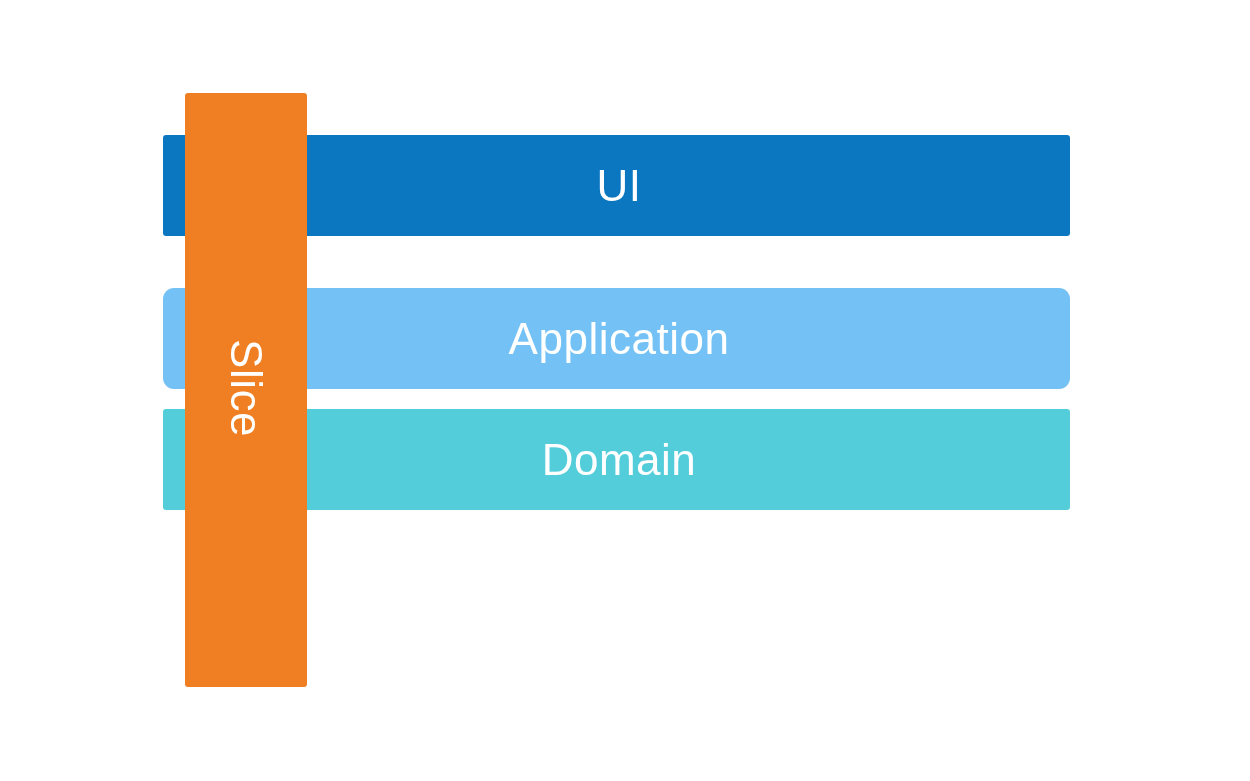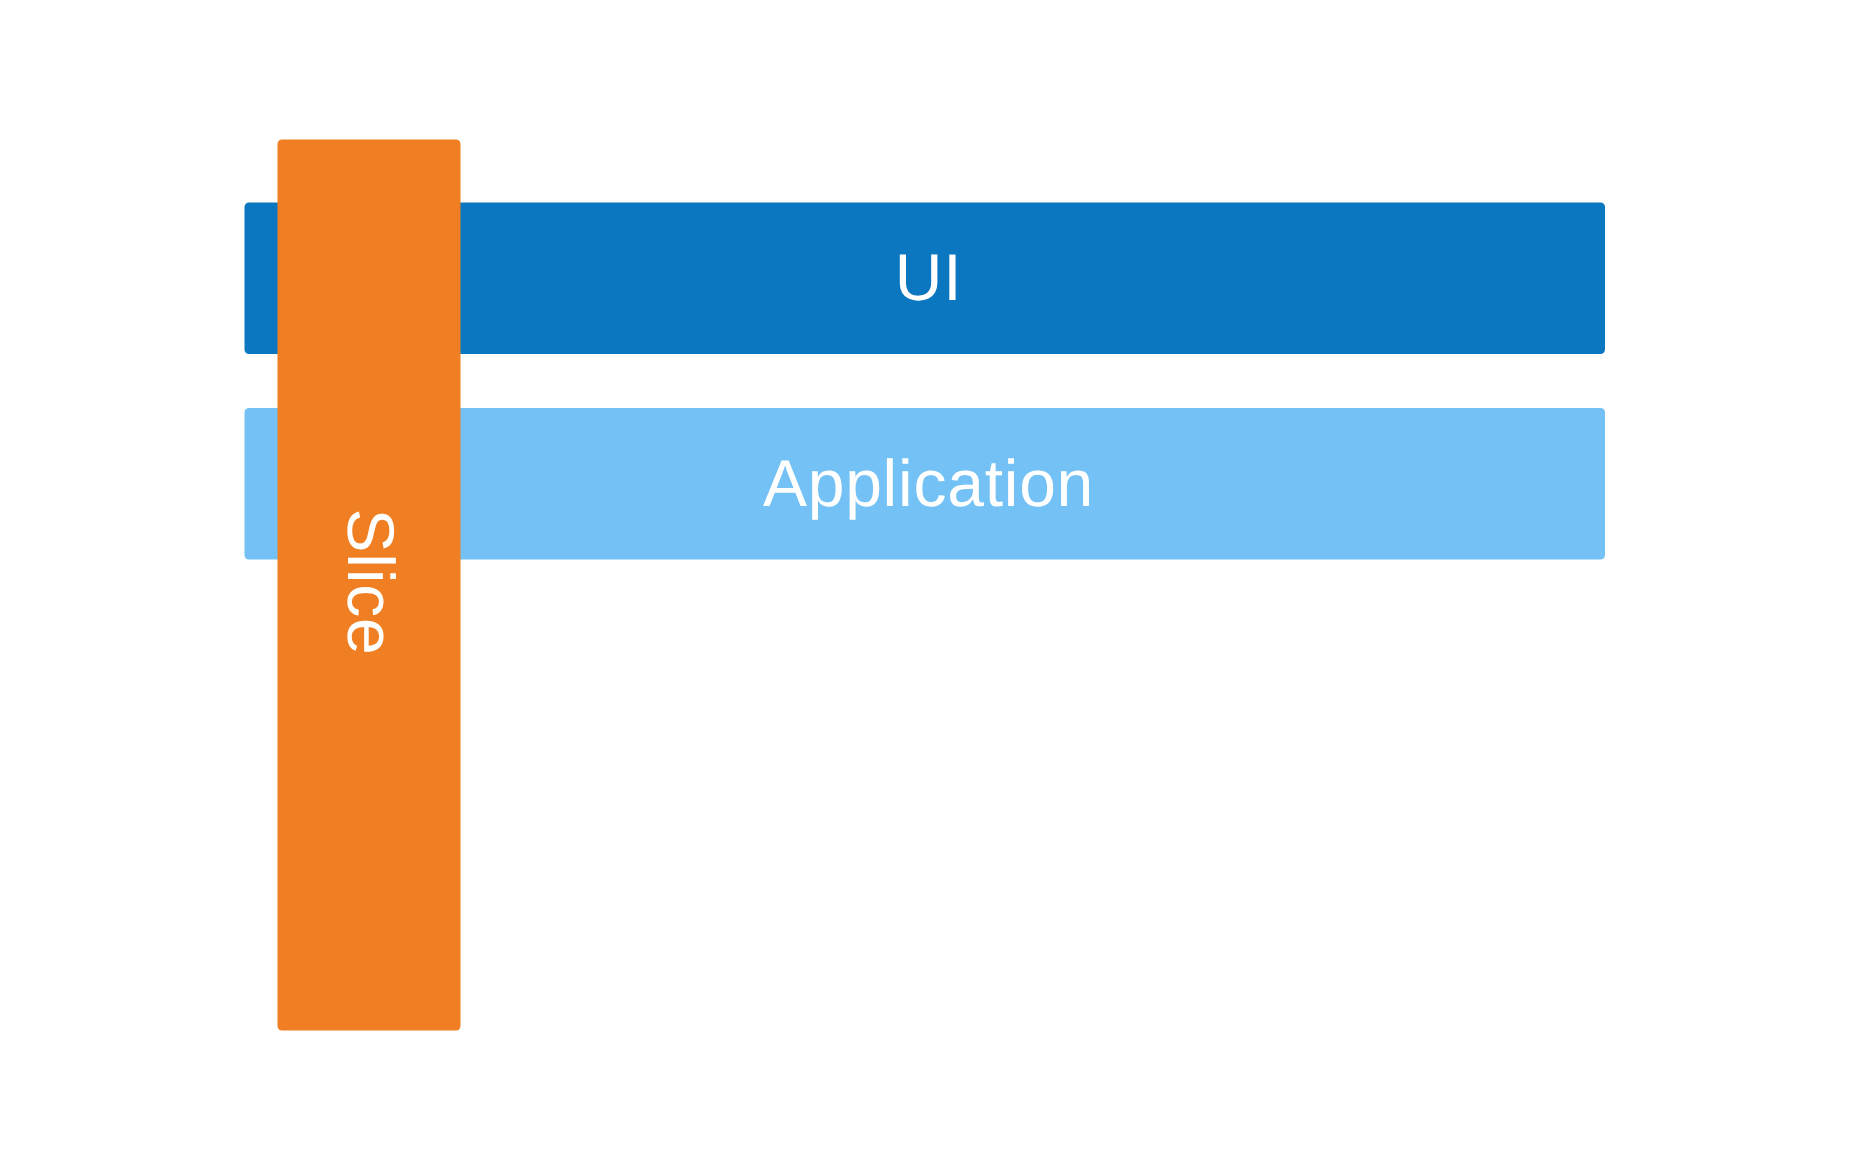--- a/index.html
+++ b/index.html
@@ -44,21 +44,21 @@
     letter-spacing: 0.5px;
     line-height: 1;
     
     position: relative;
     left: -4px;
     white-space: nowrap;
     user-select: none;
   }
 
   .layer-ui        { top: 135px; }
-  .layer-app       { top: 272px; }
+  .layer-app       { top: 288px; border-radius: 11px; }
   .layer-domain    { top: 409px; }
   .layer-db        { top: 546px; }
 
   
   .slice-bar {
     position: absolute;
     left: 185px;
     top: 93px;
     width: 122px;
     height: 594px;
@@ -91,19 +91,22 @@
 <div class="diagram">
 
   <div class="layer-bar layer-ui" style="background:#0a77c0;">
     <span class="layer-label" style="color: rgb(255, 255, 255);">UI</span>
   </div>
 
   <div class="layer-bar layer-app" style="background:#74c2f5;">
     <span class="layer-label" style="color: rgb(255, 255, 255);">Application</span>
   </div>
 
+  <div class="layer-bar layer-domain" style="background:#53cdda;">
+    <span class="layer-label" style="color: rgb(255, 255, 255);">Domain</span>
+  </div>
 
 
   <div class="slice-bar" style="background:#ef7f22;">
     <span class="slice-label" style="color: rgb(255, 255, 255);">Slice</span>
   </div>
 
 </div>
 
 </body></html>

